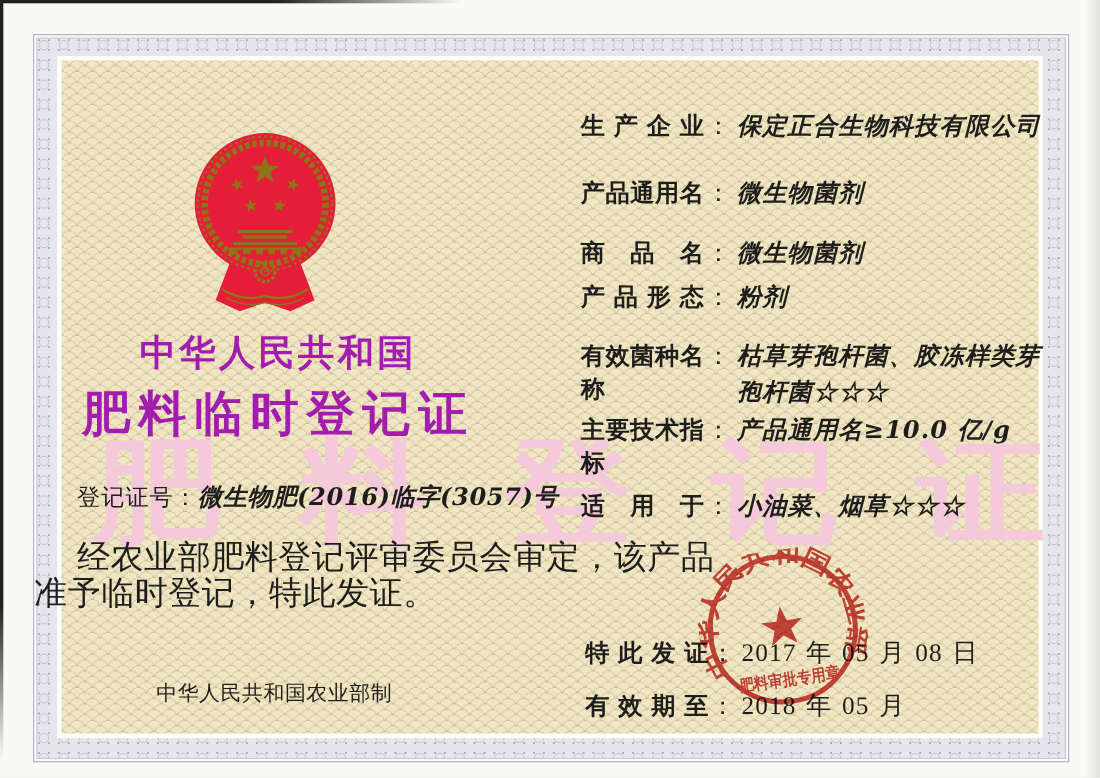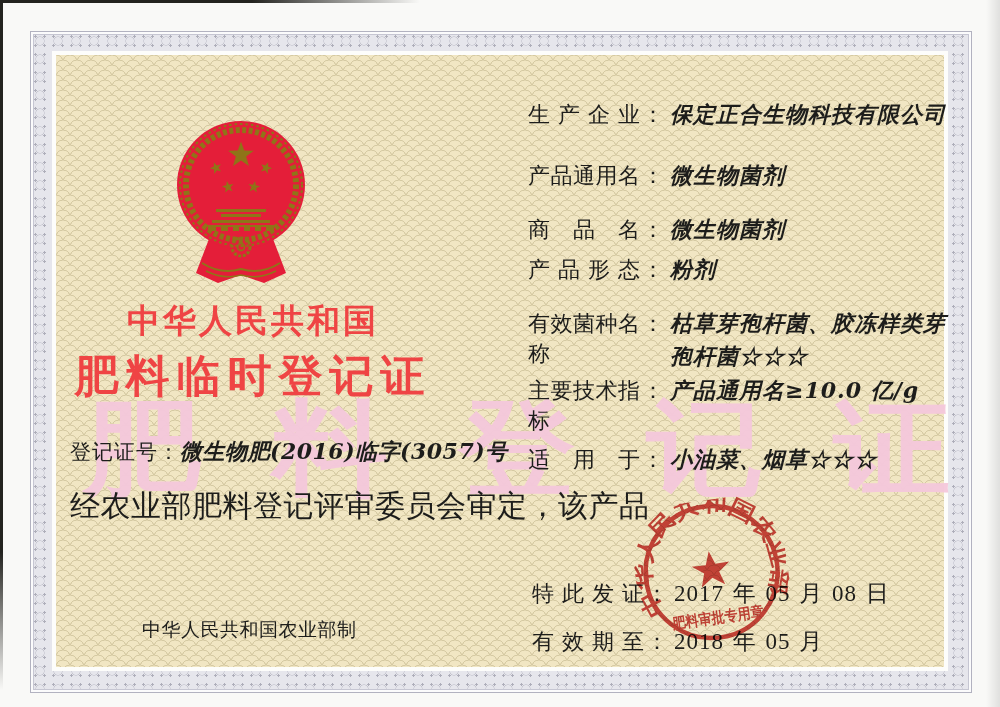--- a/index.html
+++ b/index.html
@@ -39,36 +39,36 @@
     display:flex;justify-content:space-between;align-items:flex-start;
     pointer-events:none;
   }
   .watermark span{
     font-family:"DejaVu Sans","Liberation Sans",sans-serif;
     font-weight:bold;font-size:108px;line-height:104px;color:#f5c8dc;
     transform:scale(1.08,.96);display:inline-block;opacity:.95;
   }
   
   .emblem{position:absolute;left:166px;top:113px;width:150px;height:174px;}
-  .title{position:absolute;left:48px;width:410px;text-align:center;font-weight:bold;color:#ef4444;}
+  .title{position:absolute;left:48px;width:410px;text-align:center;font-weight:bold;color:#a21caf;}
   .title1{top:299px;font-size:33px;letter-spacing:3px;}
   .title2{top:347px;font-size:44px;letter-spacing:7px;}
   .regrow{position:absolute;left:70px;top:437px;font-size:21px;white-space:nowrap;}
   .regrow .rlabel{letter-spacing:1px;}
   .script{font-family:"DejaVu Serif","Liberation Serif",serif;font-style:italic;font-weight:600;}
   .regrow .rvalue{font-size:22px;letter-spacing:.5px;}
   .stmt{position:absolute;font-size:30px;letter-spacing:.5px;white-space:nowrap;}
   .stmt1{left:70px;top:486px;}
   .stmt2{left:31px;top:519px;}
   .issuer{position:absolute;left:142px;top:617px;font-size:19px;letter-spacing:.5px;}
   
   .frow{position:absolute;left:528px;display:flex;align-items:baseline;}
   .flabel{
     display:inline-block;width:112px;font-size:22px;
-    text-align:justify;text-align-last:justify;text-justify:inter-character;
+    text-align:justify;text-align-last:justify;text-justify:inter-character;font-weight:bold;
   }
   .fcolon{font-size:22px;margin:0 6px 0 2px;}
   .fvalue{font-size:22px;letter-spacing:1px;white-space:nowrap;}
   .r1{top:100px}.r2{top:161px}.r3{top:215px}.r4{top:255px}
   .r5{top:294px}
   .r5 .flabel{padding-top:15px;}
   .r5 .fvalue{width:278px;white-space:normal;line-height:33px;}
   .r6{top:376px}.r7{top:445px}
   .r8{top:578px;left:532px}.r9{top:626px;left:532px}
   .dateval{font-size:23px;letter-spacing:1px;word-spacing:2px;white-space:nowrap;}
@@ -129,20 +129,21 @@
   </svg>
 
   <div class="title title1">中华人民共和国</div>
   <div class="title title2">肥料临时登记证</div>
 
   <div class="regrow">
     <span class="rlabel">登记证号：</span><span class="rvalue script">微生物肥(2016)临字(3057)号</span>
   </div>
 
   <div class="stmt stmt1">经农业部肥料登记评审委员会审定，该产品</div>
+  <div class="stmt stmt2">准予临时登记，特此发证。</div>
 
   <div class="issuer">中华人民共和国农业部制</div>
 
   <div class="frow r1">
     <span class="flabel">生产企业</span>
       <span class="fcolon">：</span>
       <span class="fvalue script">保定正合生物科技有限公司</span>
   </div>
   <div class="frow r2">
     <span class="flabel">产品通用名</span>

